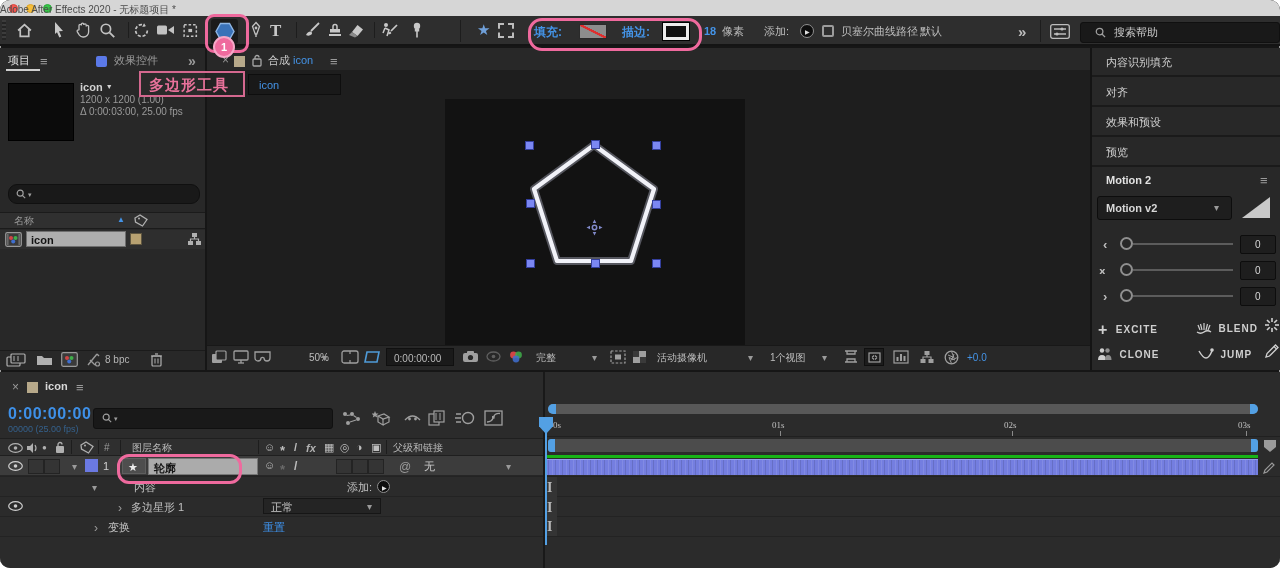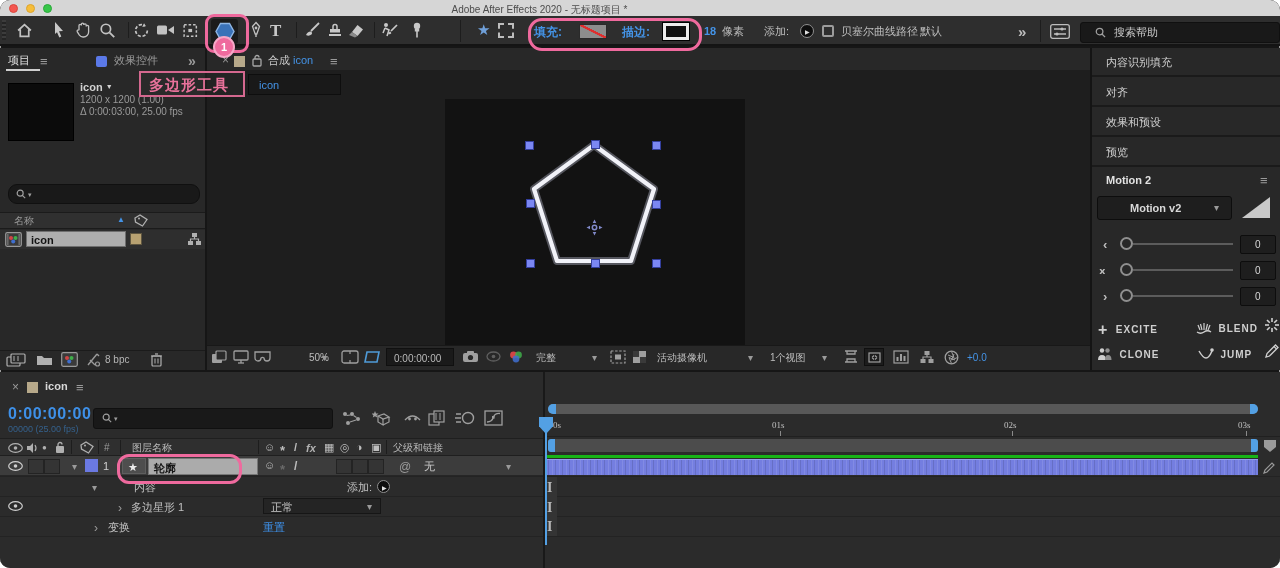--- a/index.html
+++ b/index.html
@@ -24,21 +24,21 @@
 </style>
 </head>
 <body>
 
 <div class="app">
 
   <div class="abs" style="left:0;top:0;width:1280px;height:16px;background:#d6d6d6;border-radius:10px 10px 0 0;">
     <div class="abs" style="left:9px;top:4px;width:9px;height:9px;border-radius:50%;background:#f4564f;border:1px solid #d84840;box-sizing:border-box;"></div>
     <div class="abs" style="left:26px;top:4px;width:9px;height:9px;border-radius:50%;background:#f6bd3a;border:1px solid #dca42f;box-sizing:border-box;"></div>
     <div class="abs" style="left:43px;top:4px;width:9px;height:9px;border-radius:50%;background:#37c649;border:1px solid #2aa83a;box-sizing:border-box;"></div>
-    <div class="abs" style="left:0;top:3px;width:1079px;text-align:center;font-size:10px;color:#4c4c4c;">Adobe After Effects 2020 - 无标题项目 *</div>
+    <div class="abs" style="left:0;top:3px;width:1079px;text-align:left;font-size:10px;color:#4c4c4c;">Adobe After Effects 2020 - 无标题项目 *</div>
   </div>
 
   <div class="abs" style="left:0;top:16px;width:1280px;height:30px;background:#2e2e2e;border-bottom:2px solid #141414;box-sizing:border-box;">
     <div class="abs" style="left:2px;top:4px;width:4px;height:20px;background:repeating-linear-gradient(#3c3c3c 0 2px,#242424 2px 4px);"></div>
   </div>
 
   <div class="abs" style="left:16px;top:22px;">
       <svg width="17" height="17" viewBox="0 0 16 16">
         <path d="M2 8 L8 2.5 L14 8 M4 7 V13.5 H12 V7" stroke="#c2c2c2" stroke-width="1.6" fill="none"></path>
       </svg>
@@ -374,21 +374,21 @@
     <span class="txt" style="position:absolute;left:14px;top:10px;color:#d0d0d0;">效果和预设</span>
     </div>
   <div class="abs" style="left:1092px;top:137px;width:188px;height:30px;border-bottom:2px solid #1a1a1a;box-sizing:border-box;">
     <span class="txt" style="position:absolute;left:14px;top:10px;color:#d0d0d0;">预览</span>
     </div>
   <div class="abs" style="left:1092px;top:167px;width:172px;height:27px;">
     <span class="txt" style="position:absolute;left:14px;top:8px;font-weight:bold;color:#e2e2e2;">Motion 2</span>
     <span class="dim" style="position:absolute;left:168px;top:6px;font-size:13px;">≡</span>
   </div>
   <div class="abs dropbox" style="left:1097px;top:196px;width:133px;height:22px;">
-    <span class="txt" style="position:absolute;left:8px;top:6px;font-weight:bold;color:#d8d8d8;margin-left:24px;">Motion v2</span>
+    <span class="txt" style="position:absolute;left:8px;top:6px;font-weight:bold;color:#d8d8d8;">Motion v2</span>
     <span class="dim" style="position:absolute;left:116px;top:5px;font-size:10px;">▾</span>
   </div>
   <div class="abs" style="left:1242px;top:197px;width:0;height:0;border-left:28px solid transparent;border-bottom:21px solid #c9c9c9;"></div>
 
   <div class="abs ic" style="left:1103px;top:238px;font-size:13px;font-weight:bold;">‹</div>
   <div class="abs" style="left:1120px;top:237px;width:13px;height:13px;border:2px solid #8f8f8f;border-radius:50%;box-sizing:border-box;"></div>
   <div class="abs" style="left:1133px;top:243px;width:100px;height:2px;background:#5c5c5c;"></div>
   <div class="abs dropbox" style="left:1240px;top:235px;width:34px;height:17px;border-radius:2px;">
     <span style="position:absolute;left:14px;top:3px;font-size:10px;color:#d8d8d8;">0</span>
     </div>

